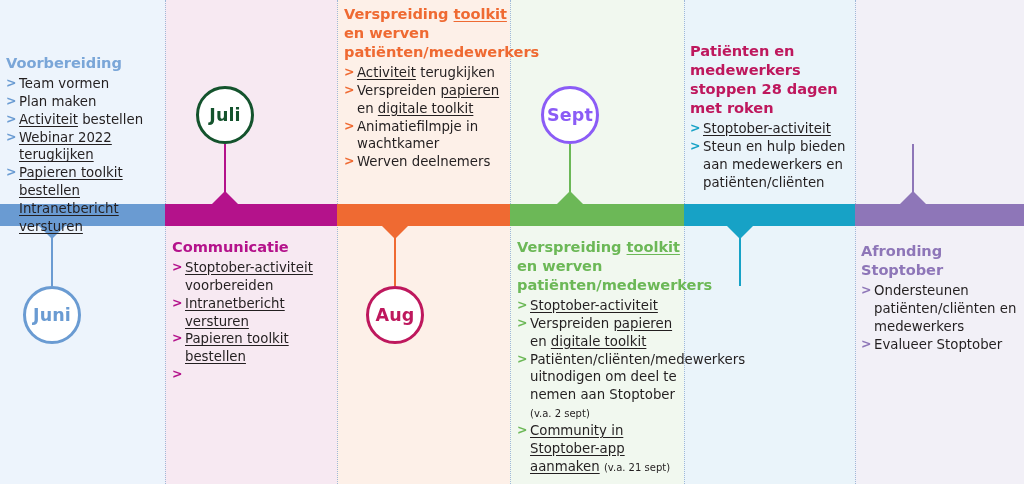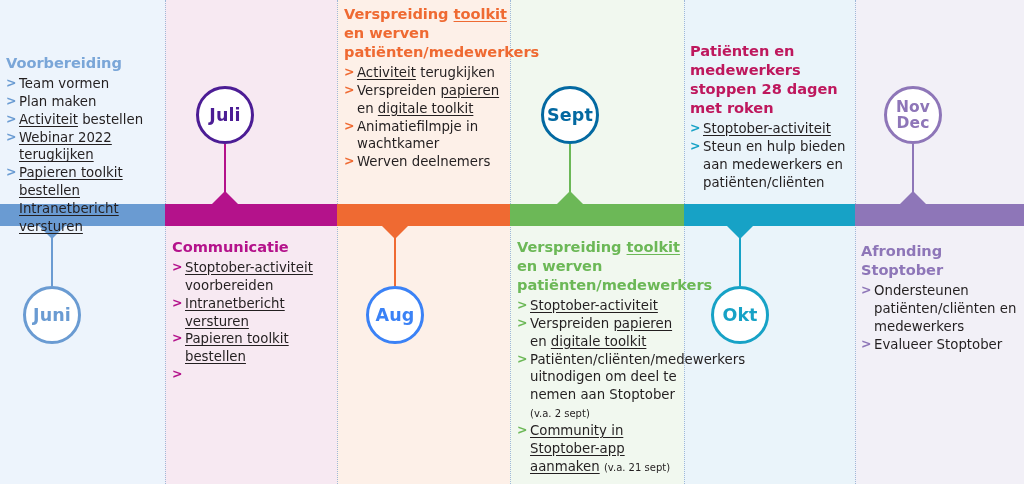--- a/index.html
+++ b/index.html
@@ -107,39 +107,33 @@
     <div class="bar-arrow-up" style="color: rgb(108, 184, 87); left: 557px;"></div>
     <div class="bar-seg" style="left: 684px; width: 171px; background: rgb(23, 162, 198);"></div>
     <div class="bar-arrow-down" style="color: rgb(23, 162, 198); left: 727px;"></div>
     <div class="bar-seg" style="left: 855px; width: 169px; background: rgb(142, 118, 184);"></div>
     <div class="bar-arrow-up" style="color: rgb(142, 118, 184); left: 900px;"></div>
     <div class="stem" style="background: rgb(106, 155, 210); left: 51.2px; top: 226px; height: 60px;"></div>
     <div class="circle" style="color: rgb(106, 155, 210); left: 23px; top: 286px;">
       <span>Juni</span>
     </div>
     <div class="stem" style="background: rgb(180, 18, 139); left: 224.2px; top: 144px; height: 60px;"></div>
-    <div class="circle" style="color: #4c1d95; left: 196px; top: 86px; align-items: center;">
+    <div class="circle" style="color: #14532d; left: 196px; top: 86px; align-items: center;">
       <span>Juli</span>
     </div>
     <div class="stem" style="background: rgb(239, 106, 50); left: 394.2px; top: 226px; height: 60px;"></div>
-    <div class="circle" style="color: #3b82f6; left: 366px; top: 286px;">
+    <div class="circle" style="color: #be185d; left: 366px; top: 286px;">
       <span>Aug</span>
     </div>
     <div class="stem" style="background: rgb(108, 184, 87); left: 569.2px; top: 144px; height: 60px;"></div>
-    <div class="circle" style="color: #0369a1; left: 541px; top: 86px;">
+    <div class="circle" style="color: #8b5cf6; left: 541px; top: 86px;">
       <span>Sept</span>
     </div>
     <div class="stem" style="background: rgb(23, 162, 198); left: 739.2px; top: 226px; height: 60px;"></div>
-    <div class="circle" style="color: rgb(23, 162, 198); left: 711px; top: 286px;">
-      <span>Okt</span>
-    </div>
     <div class="stem" style="background: rgb(142, 118, 184); left: 912.2px; top: 144px; height: 60px;"></div>
-    <div class="circle two-line" style="color: rgb(142, 118, 184); left: 884px; top: 86px;">
-      <span>Nov<br>Dec</span>
-    </div>
     <div class="block" style="left: 6px; top: 30px; width: 158px; margin-top: 24px;">
       <h3 style="color: rgb(122, 166, 216);"><span>Voorbereiding</span></h3>
       <ul class="items">
         <li><span class="chev" style="color:#6a9bd2">&gt;</span><span>Team vormen</span></li>
         <li><span class="chev" style="color:#6a9bd2">&gt;</span><span>Plan maken</span></li>
         <li><span class="chev" style="color:#6a9bd2">&gt;</span><u>Activiteit</u><span> bestellen</span></li>
         <li><span class="chev" style="color:#6a9bd2">&gt;</span><u>Webinar 2022 terugkijken</u></li>
         <li><span class="chev" style="color:#6a9bd2">&gt;</span><u>Papieren toolkit bestellen</u></li>
         <li><span class="chev" style="color:#6a9bd2">&gt;</span><u>Intranetbericht versturen</u></li>
       </ul>

